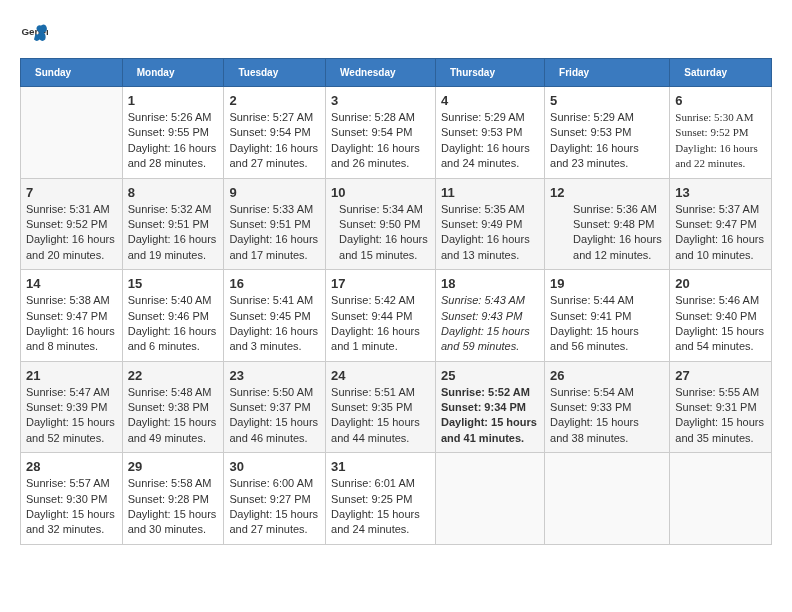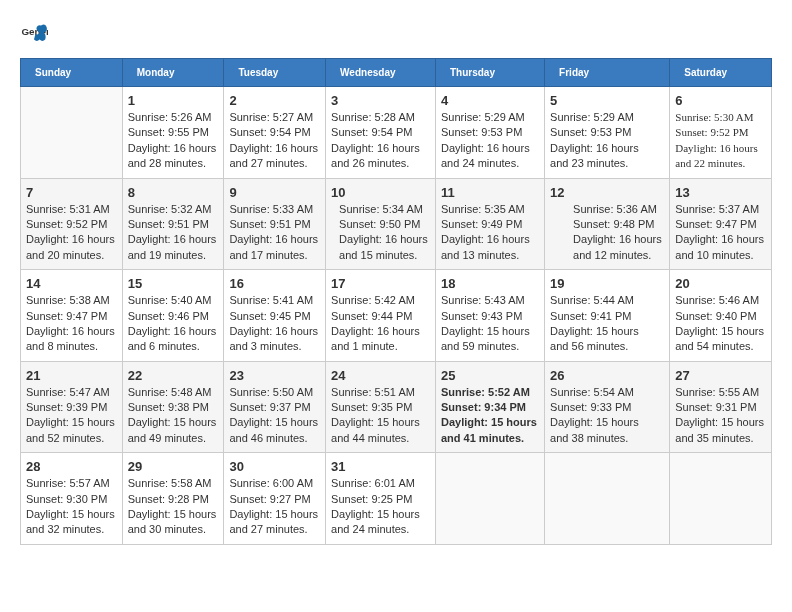--- a/index.html
+++ b/index.html
@@ -233,21 +233,21 @@
         </td>
         <td>
           <span class="day-number">17</span>
           <div class="day-info" style="white-space: pre-line;">Sunrise: 5:42 AM
 Sunset: 9:44 PM
 Daylight: 16 hours
 and 1 minute.</div>
         </td>
         <td>
           <span class="day-number">18</span>
-          <div class="day-info" style="white-space: pre-line;">Sunrise: 5:43 AM
+          <div class="day-info" style="white-space: pre-line; font-style: italic;">Sunrise: 5:43 AM
 Sunset: 9:43 PM
 Daylight: 15 hours
 and 59 minutes.</div>
         </td>
         <td>
           <span class="day-number">19</span>
           <div class="day-info" style="white-space: pre-line;">Sunrise: 5:44 AM
 Sunset: 9:41 PM
 Daylight: 15 hours
 and 56 minutes.</div>

